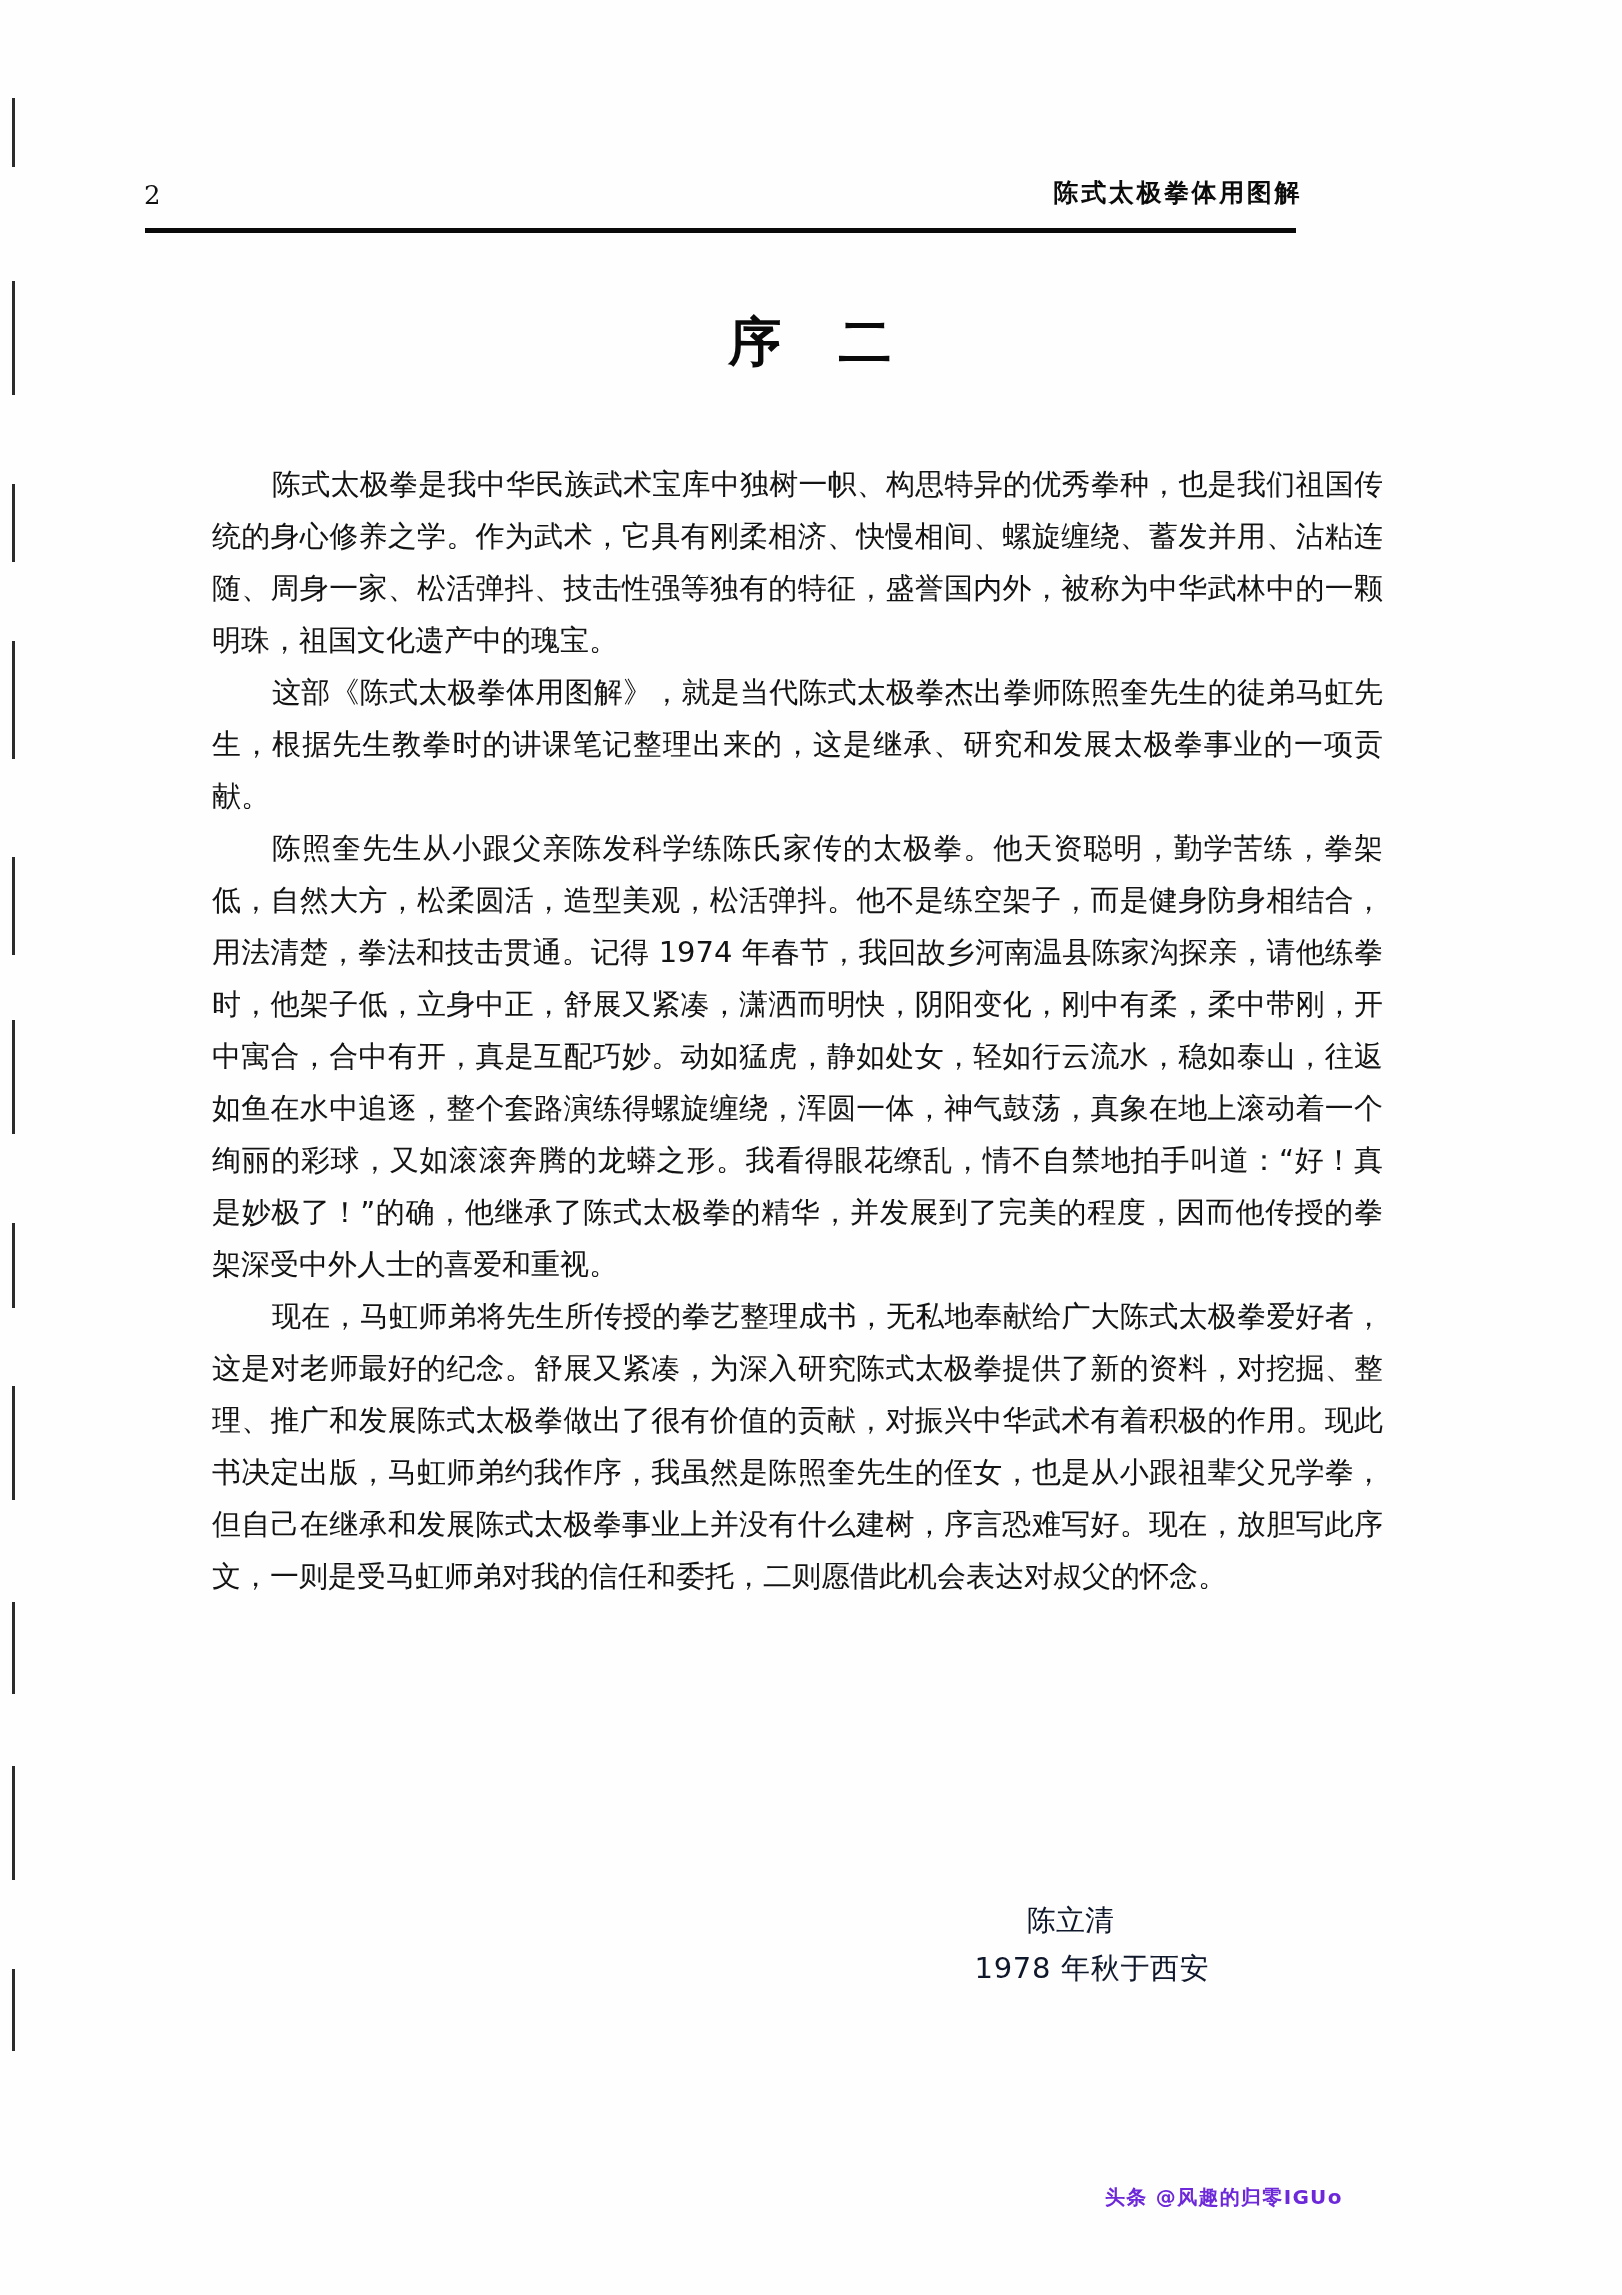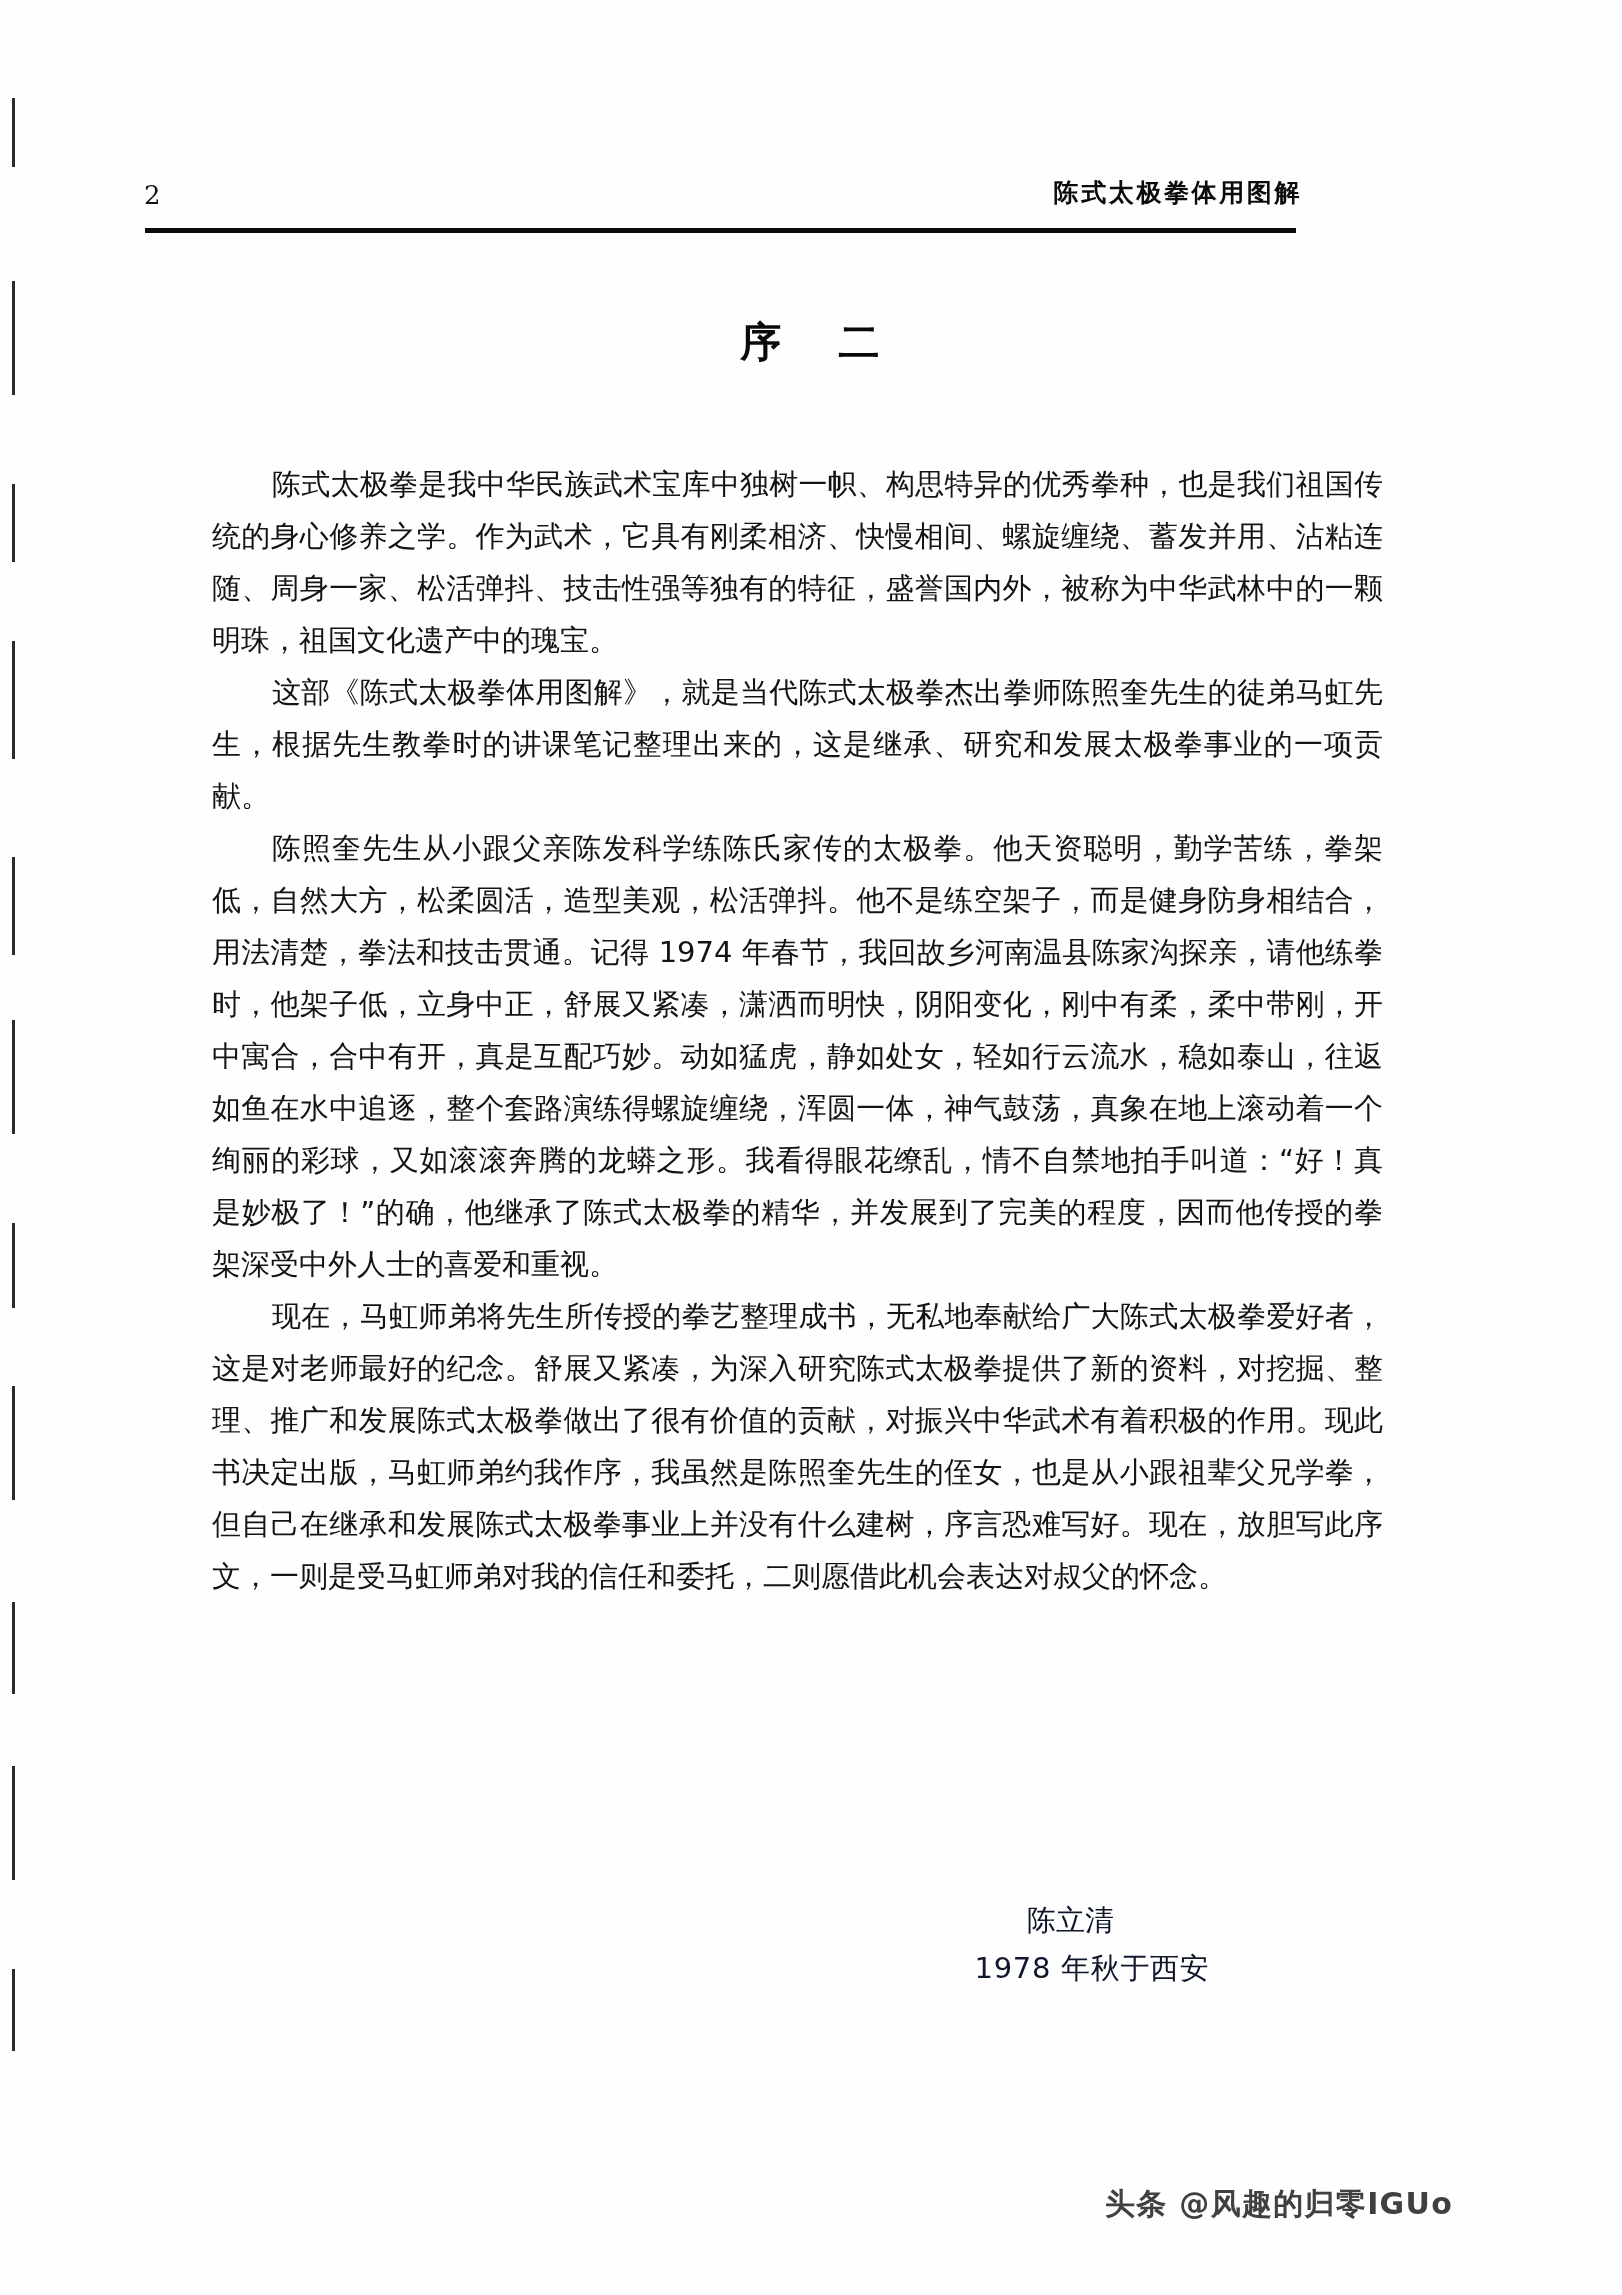--- a/index.html
+++ b/index.html
@@ -72,26 +72,26 @@
     top: 65px;
     width: 1151px;
     height: 4.6px;
     background: #0a0a0a;
   }
 
   
   .sec-title {
     position: absolute;
     left: 196px;
-    top: 315px;
+    top: 307px;
     width: 1229px;
     text-align: center;
     font-family: Liberation Sans, sans-serif;
     font-weight: bold;
-    font-size: 41px;
+    font-size: 53px;
     color: #0a0a0a;
     letter-spacing: 1.3px;
   }
   .sec-title .gap { display: inline-block; width: 56px; }
 
   
   .body-text {
     position: absolute;
     left: 212px;
     top: 458px;
@@ -124,23 +124,23 @@
   }
   .sig-name { padding-left: 59px; }
   .sig-date { padding-left: 6.5px; letter-spacing: 0.7px; }
 
   
   .watermark {
     position: absolute;
     left: 1105px;
     top: 2184px;
     font-family: "DejaVu Sans", "Liberation Sans", sans-serif;
-    font-size: 30px;
+    font-size: 20px;
     font-weight: bold;
-    color: #404040;
+    color: #6d28d9;
     letter-spacing: 1.3px;
     white-space: nowrap;
   }
 </style>
 </head>
 <body>
 
 <div class="page">
 
   <div class="scan-edge e1"></div>

